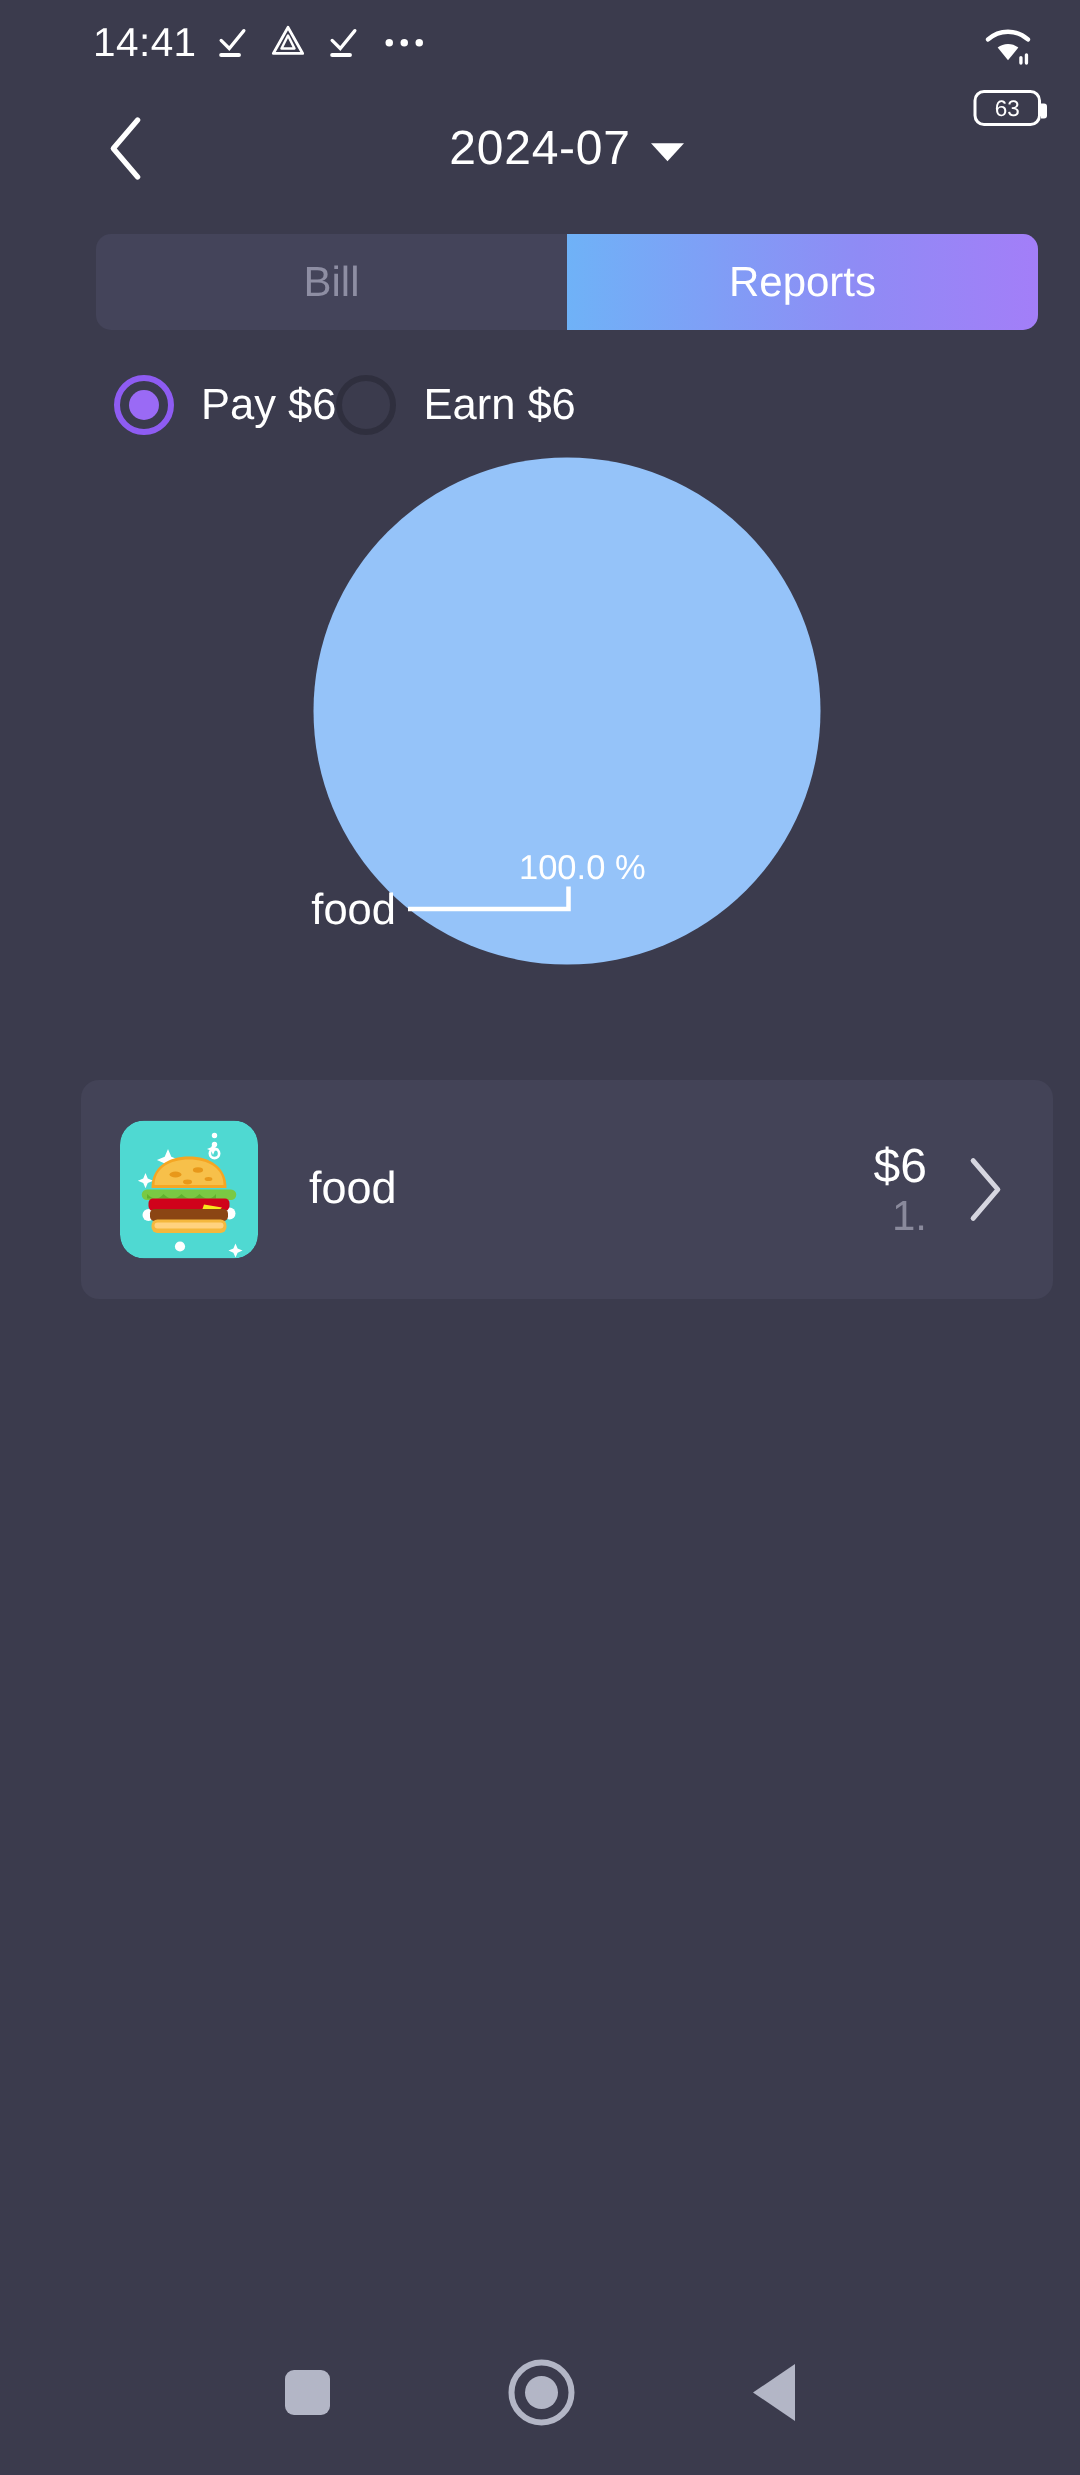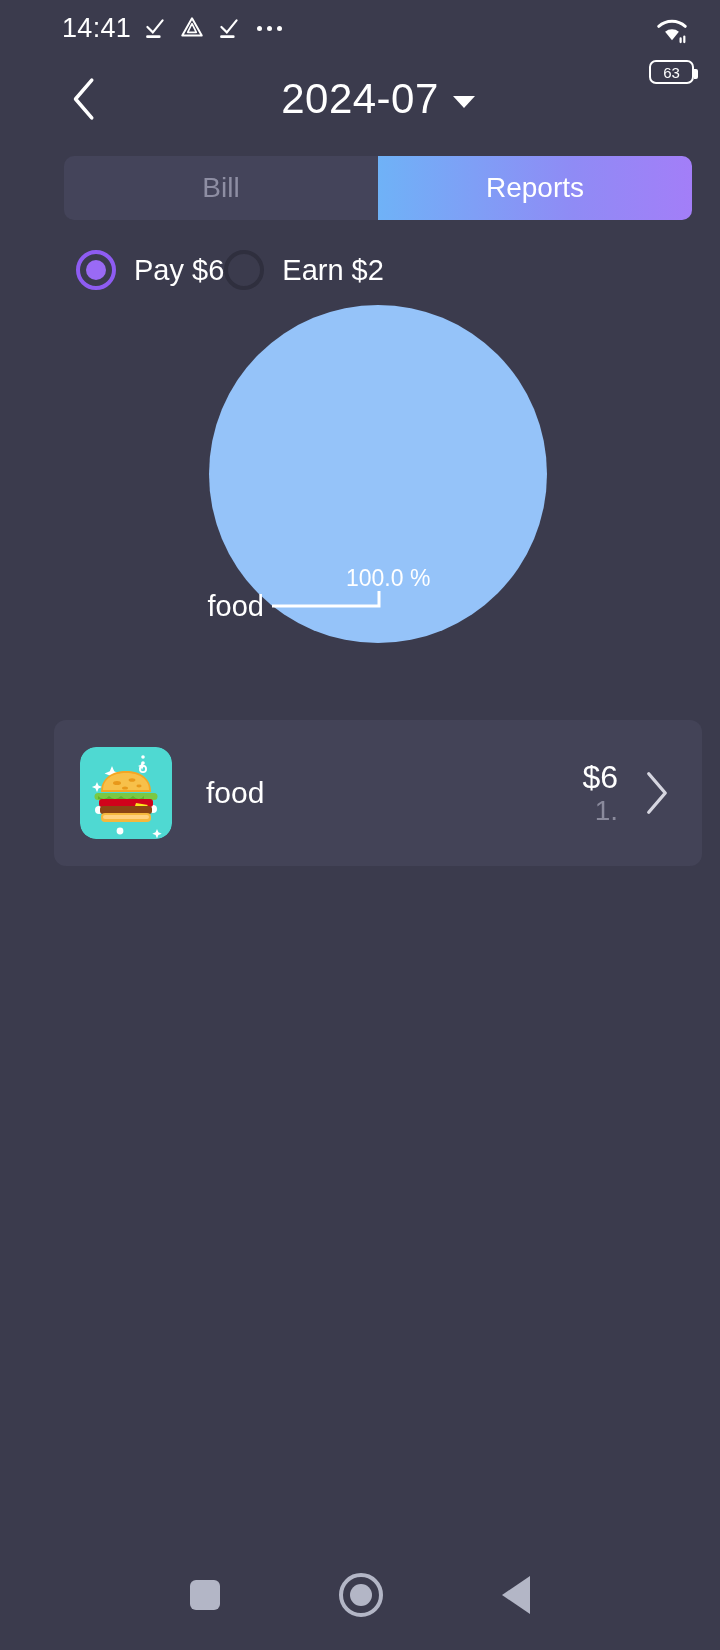--- a/index.html
+++ b/index.html
@@ -35,21 +35,21 @@
   
   .appbar { position:relative; height:86px; }
   .back-btn {
     position:absolute; left:26px; top:50%; transform:translateY(-50%);
     width:46px; height:46px; display:flex; align-items:center; justify-content:center;
   }
   .title-wrap {
     position:absolute; left:0; right:0; top:50%; transform:translateY(-50%);
     display:flex; align-items:center; justify-content:center; gap:14px;
   }
-  .title { color:#ffffff; font-size:42px; letter-spacing:.5px; }
+  .title { color:#ffffff; font-size:32px; letter-spacing:.5px; }
   .caret {
     width:0; height:0; border-left:11px solid transparent; border-right:11px solid transparent;
     border-top:12px solid #ffffff; margin-top:5px;
   }
 
   
   .tabs {
     margin:14px 28px 0; height:64px; border-radius:10px;
     background:#44445a; display:flex; overflow:hidden;
   }
@@ -165,21 +165,21 @@
 
   <div class="radios">
     <div class="radio">
       <span class="rc on">
           <i></i>
         </span>
       <span class="radio-label">Pay $6</span>
     </div>
     <div class="radio">
       <span class="rc"></span>
-      <span class="radio-label">Earn $2</span>
+      <span class="radio-label">Earn $6</span>
     </div>
   </div>
 
   <div class="chart-area">
     <svg class="chart-svg" width="720" height="400" viewBox="0 0 720 400">
       <circle cx="342" cy="170" r="169" fill="#95c3f9"></circle>
       <path d="M236 302 H343 V287" stroke="#ffffff" stroke-width="3" fill="none"></path>
       <text x="228" y="312" text-anchor="end" fill="#ffffff" font-size="29" font-family="Liberation Sans, sans-serif">food</text>
       <text x="310" y="282" fill="#ffffff" font-size="23" font-family="Liberation Sans, sans-serif">100.0 %</text>
     </svg>

